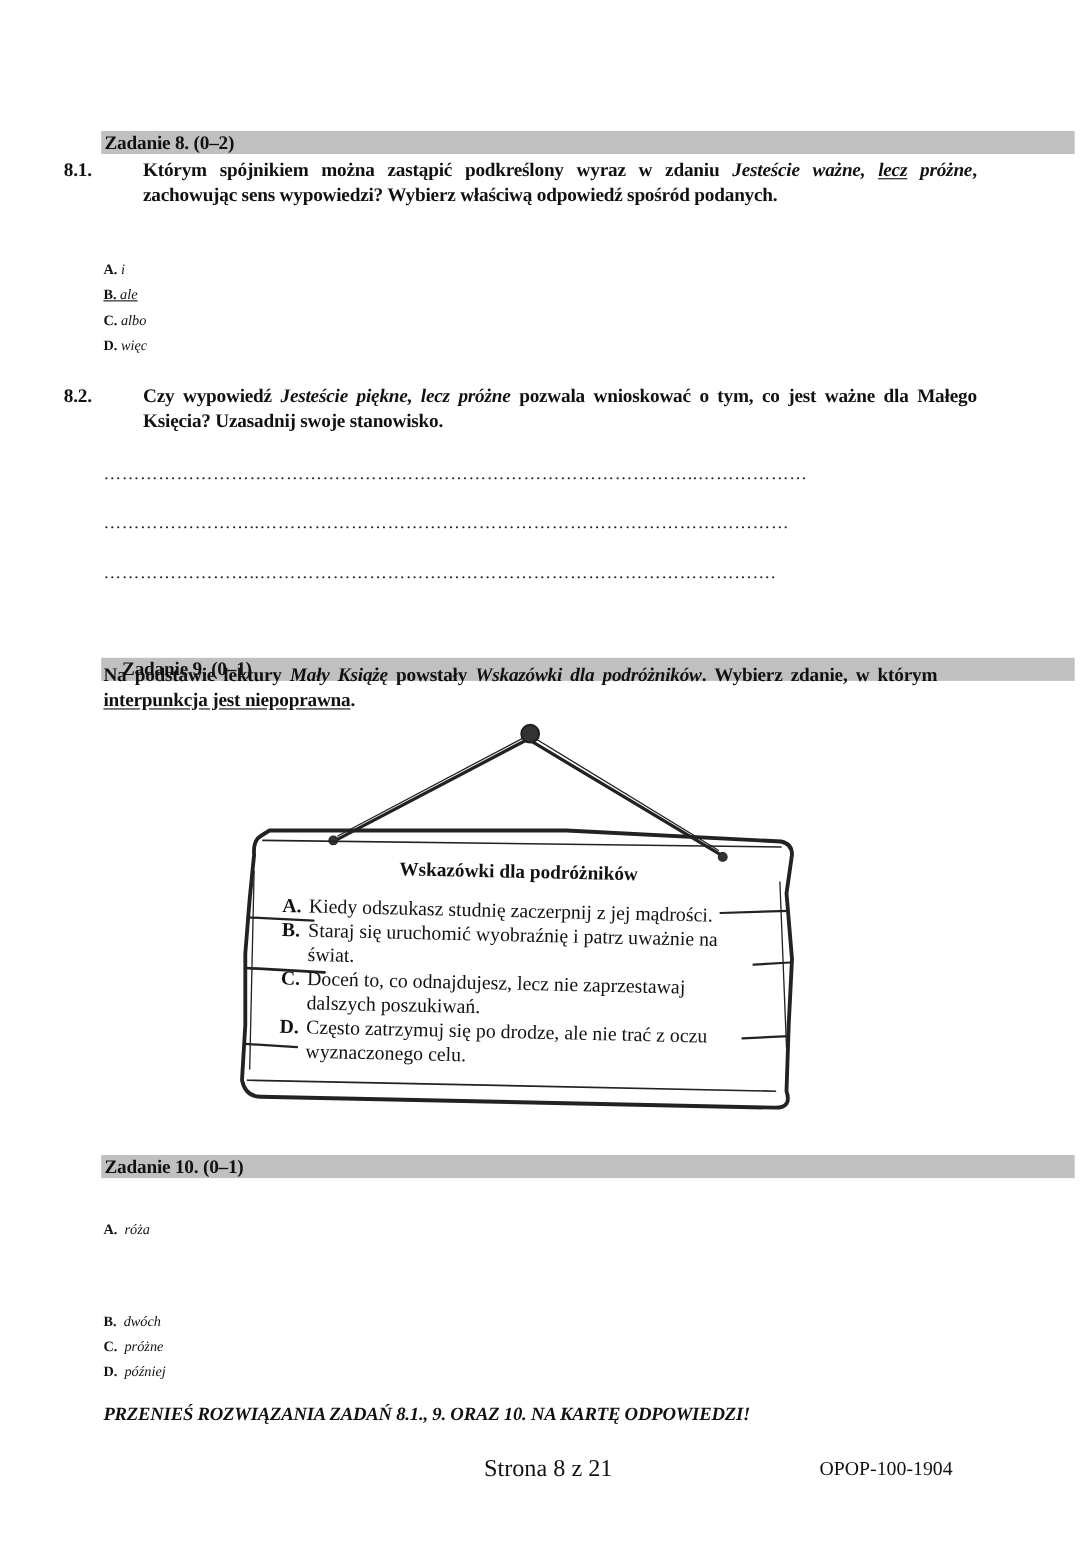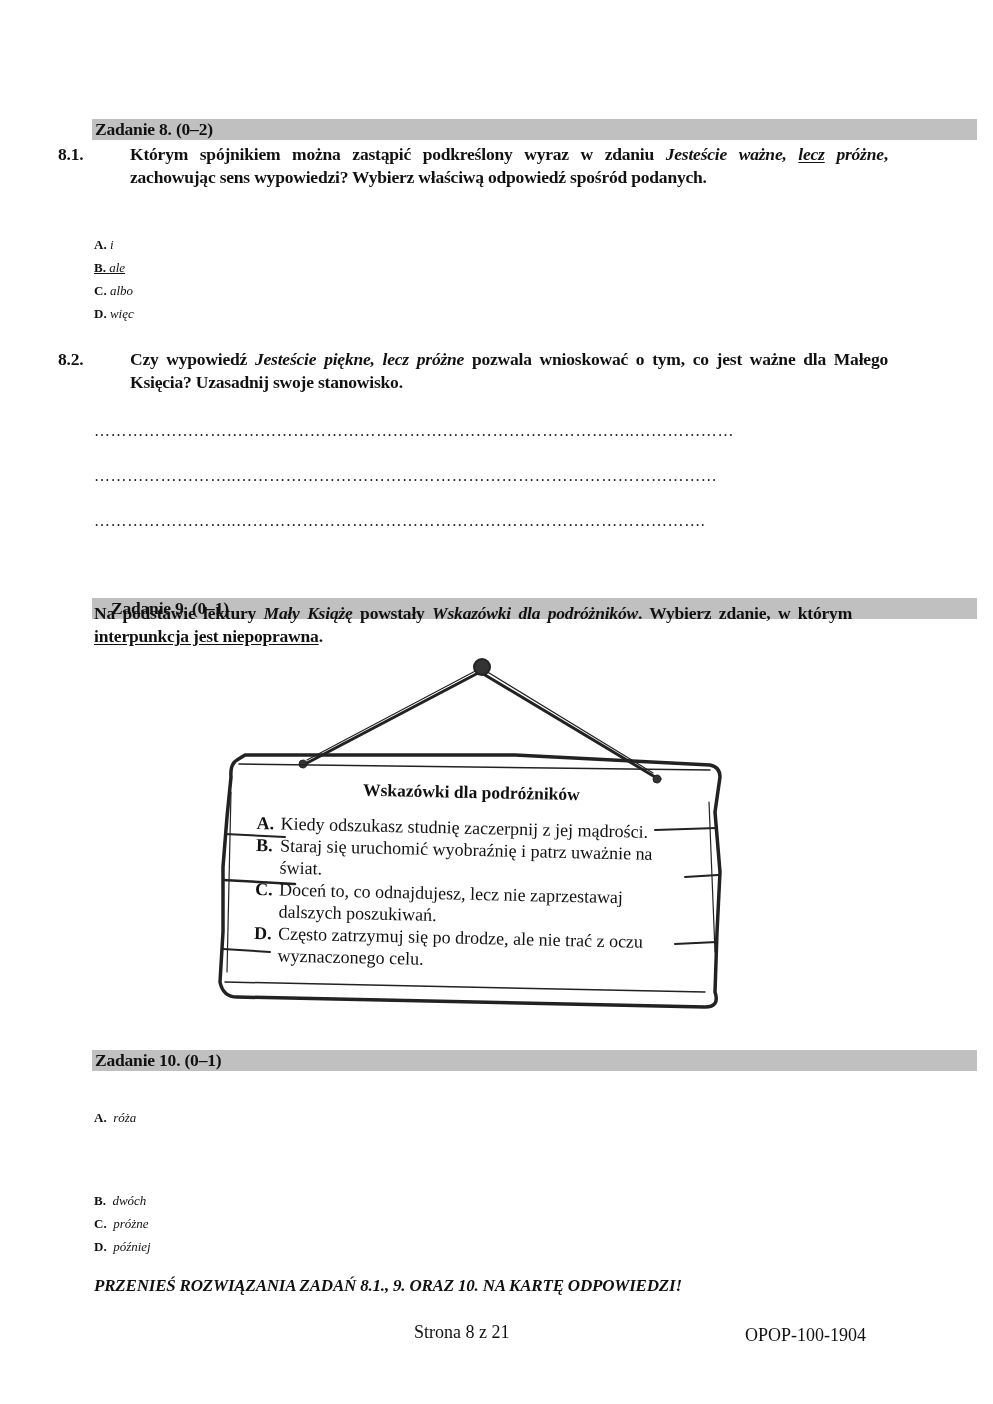--- a/index.html
+++ b/index.html
@@ -21,21 +21,21 @@
   .u { text-decoration:underline; text-underline-offset:2px; }
   .it { font-style:italic; }
   .sign { position:absolute; left:215px; top:652px; width:520px; height:365px; }
   .sign svg { position:absolute; left:0; top:0; }
   .sign-title { position:absolute; left:148px; top:130px; font-weight:bold; font-size:17.5px; transform:rotate(1.2deg); }
   .sign-list { position:absolute; left:42px; top:160px; width:470px; font-size:18px; line-height:22px; transform:rotate(1.3deg); transform-origin:left top; }
   .sign-item { position:relative; padding-left:24px; }
   .sign-item b { position:absolute; left:0; top:0; font-weight:bold; }
   .note { position:absolute; left:94px; top:1276px; font-weight:bold; font-style:italic; font-size:17px; letter-spacing:-0.2px; }
   .note .sc { font-size:17px; text-transform:uppercase; }
-  .footer-page { position:absolute; left:414px; top:1322px; font-size:18px; }
+  .footer-page { position:absolute; left:440px; top:1322px; font-size:22px; }
   .footer-code { position:absolute; left:745px; top:1325px; font-size:18px;text-align:center; }
 </style>
 </head>
 <body>
 
 <div class="page">
 
   <div class="bar" style="top:119px;">Zadanie 8. (0–2)</div>
 
   <div class="q hang" style="top:143px;">

